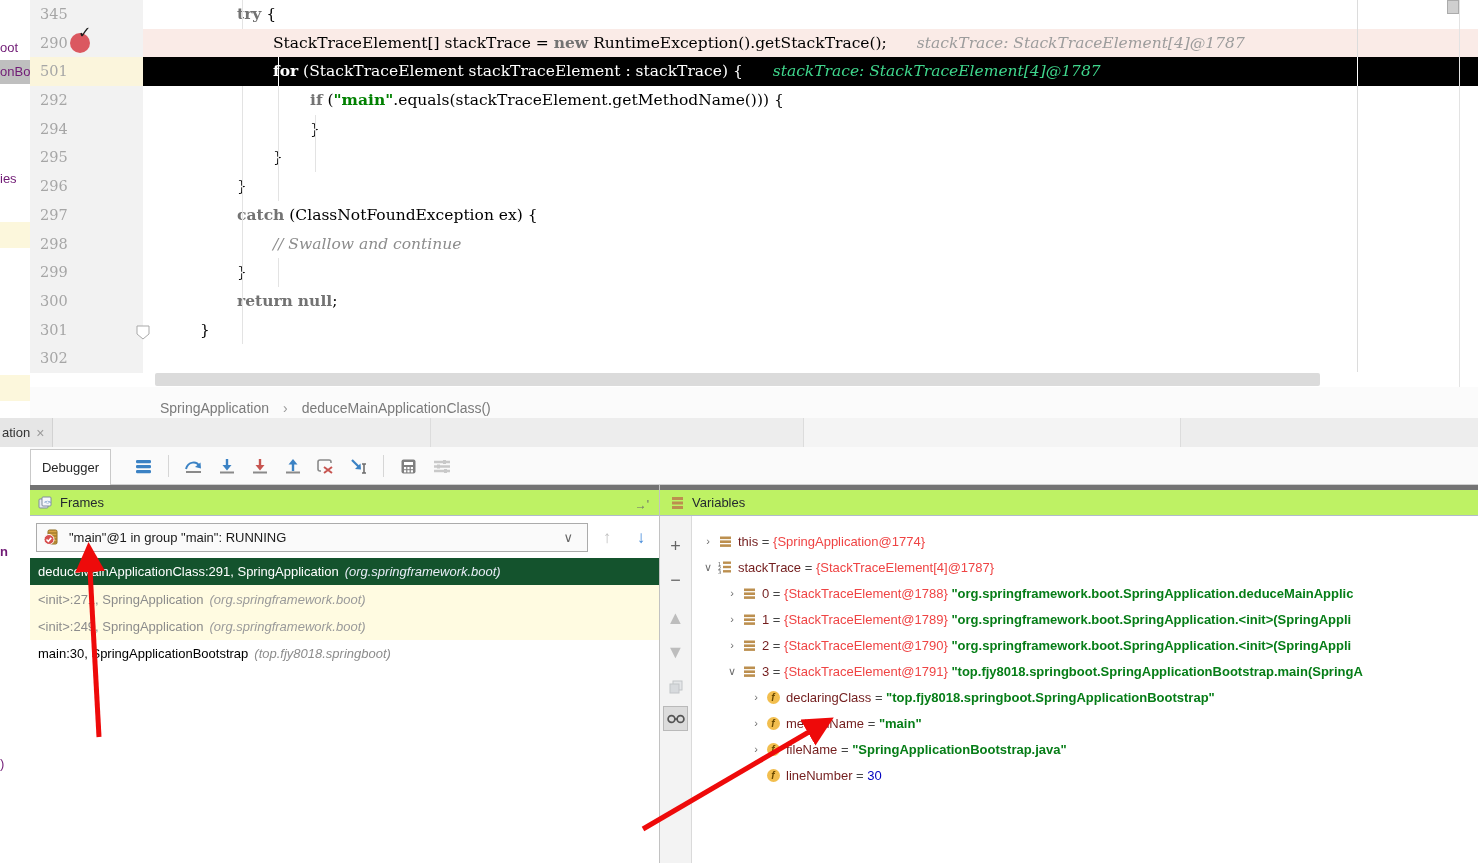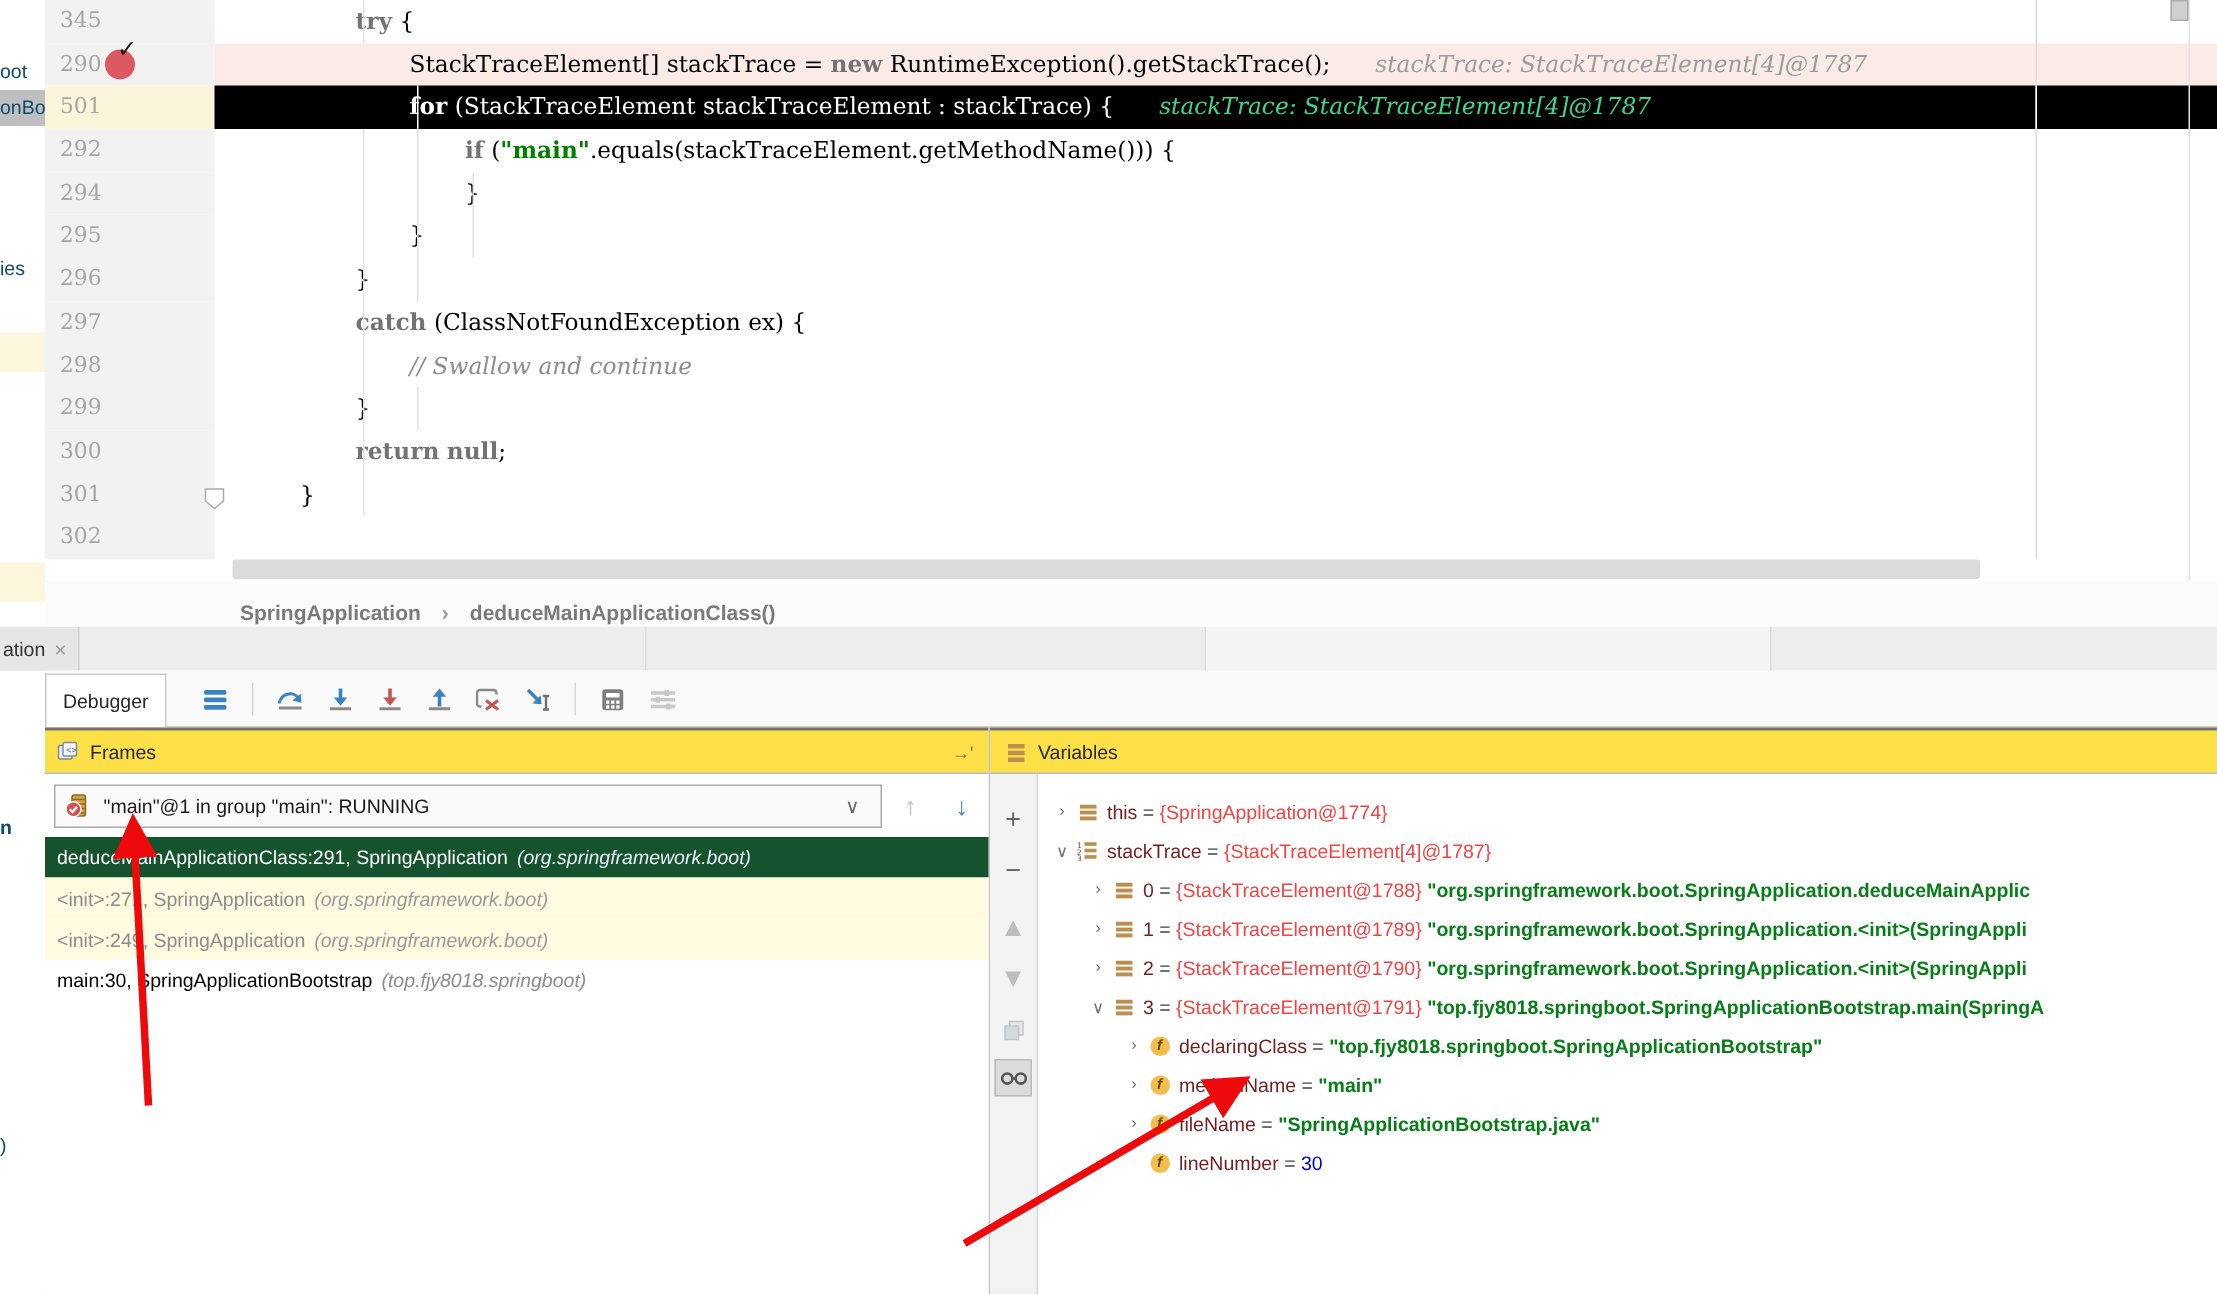--- a/index.html
+++ b/index.html
@@ -32,38 +32,38 @@
   
   .pent{position:absolute;left:-7px;top:6px;width:14px;height:15px;}
   
   #hscroll{left:155px;top:373px;width:1165px;height:13px;background:#DBDBDB;border-radius:2px;}
   #vscroll-border{left:1459px;top:0;width:1px;height:387px;background:#E3E3E3;}
   #vscroll-thumb{left:1447px;top:0;width:12px;height:14px;background:#CFCFCF;border:1px solid #ABABAB;box-sizing:border-box;}
   #ruler{left:1357px;top:0;width:1px;height:372px;background:#DCDCDC;}
   #ruler-exec{left:1357px;top:57.4px;width:1px;height:28.7px;background:#fff;}
   
   #crumbbar{left:30px;top:387px;width:1448px;height:42px;background:#FBFBFB;border-bottom:1px solid #D1D1D1;
-            display:flex;align-items:center;padding-left:130px;box-sizing:border-box;color:#7A7A7A;font-size:14px;font-weight:bold;}
+            display:flex;align-items:center;padding-left:130px;box-sizing:border-box;color:#7A7A7A;font-size:14px;}
   .crumb-sep{margin:0 14px;color:#9a9a9a;}
   
   #twbar{left:0;top:418px;width:1478px;height:29px;background:#EDEDED;}
   #twtab{position:absolute;left:0;top:0;height:29px;padding:0 8px 0 2px;background:#E6E6E6;border-right:1px solid #D2D2D2;
          display:flex;align-items:center;color:#333;}
   .tw-sep{position:absolute;top:0;width:1px;height:29px;background:#DCDCDC;}
   .close-x{color:#9a9a9a;margin-left:6px;font-size:14px;}
   #twseg{position:absolute;left:803px;top:0;width:377px;height:29px;background:#F4F4F4;}
   
   #dbgrow{left:30px;top:447px;width:1448px;height:38px;background:#FAFAFA;border-bottom:1px solid #CFCFCF;box-sizing:border-box;}
   #dbgtab{position:absolute;left:0;top:2px;width:81px;height:36px;background:#fff;border:1px solid #C9C9C9;border-bottom:none;
           box-sizing:border-box;display:flex;align-items:center;justify-content:center;color:#262626;}
   #dbgtools{position:absolute;left:92px;top:0;height:38px;display:flex;align-items:center;gap:10px;padding-left:10px;}
   .tbtn{width:23px;height:23px;display:flex;align-items:center;justify-content:center;}
   .tsep{width:1px;height:22px;background:#D6D6D6;margin:0 3px;}
   
-  .phead{top:485px;height:31px;background:#fde047;border-top:2px solid #737373;border-bottom:1px solid #B1BBCB;
+  .phead{top:485px;height:31px;background:#bef264;border-top:5px solid #737373;border-bottom:1px solid #B1BBCB;
          box-sizing:border-box;display:flex;align-items:center;color:#24292F;}
   #frames-head{left:30px;width:629px;}
   #vars-head{left:660px;width:818px;}
   .phead .ptitle{margin-left:6px;}
   #frames-dock{position:absolute;right:10px;top:8px;color:#6c6c6c;font-size:12px;}
   #panel-divider{left:659px;top:485px;width:1px;height:378px;background:#C2C2C2;}
   
   #frames-body{left:30px;top:516px;width:629px;height:347px;background:#fff;}
   #thread-combo{position:absolute;left:6px;top:7px;width:552px;height:29px;background:#FAFAFA;border:1px solid #ABABAB;
                 box-sizing:border-box;display:flex;align-items:center;}
@@ -92,21 +92,21 @@
   .vname{color:#731D1D;margin-left:4px;}
   .veq{color:#444;}
   .vref{color:#ef4444;}
   .vstr{color:#067D17;font-weight:bold;}
   .vnum{color:#0000C0;}
   
   .ficon{width:13px;height:13px;border-radius:50%;background:#F2BE4E;color:#6b4a00;font-size:10px;font-weight:bold;
          display:flex;align-items:center;justify-content:center;font-style:italic;}
   
   #sliver{left:0;top:0;width:30px;height:863px;background:#fff;overflow:hidden;}
-  .sl-item{position:absolute;left:0;width:30px;white-space:nowrap;overflow:hidden;color:#0c4a6e;}
+  .sl-item{position:absolute;left:0;width:30px;white-space:nowrap;overflow:hidden;color:#701a75;}
   #sl-sel{background:#BFBFBF;}
   .sl-yellow{position:absolute;left:0;width:30px;background:#FCF7DC;}
   #sliver-border{left:30px;top:0;width:1px;height:447px;background:#D6D6D6;}
   #sliver-border2{left:30px;top:447px;width:1px;height:416px;background:#9E9E9E;}
   #gutter-topblock{left:33px;top:0;width:22px;height:16px;background:#DCDCDC;}
   
   #overlay{left:0;top:0;width:1478px;height:863px;pointer-events:none;z-index:50;}
 </style>
 </head>
 <body>

